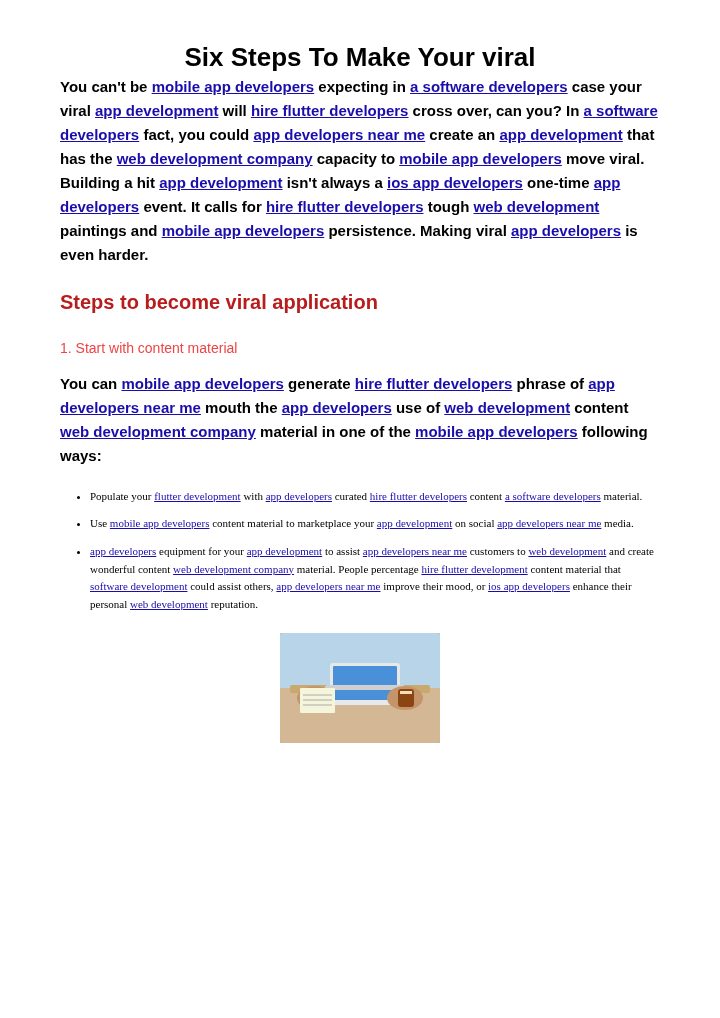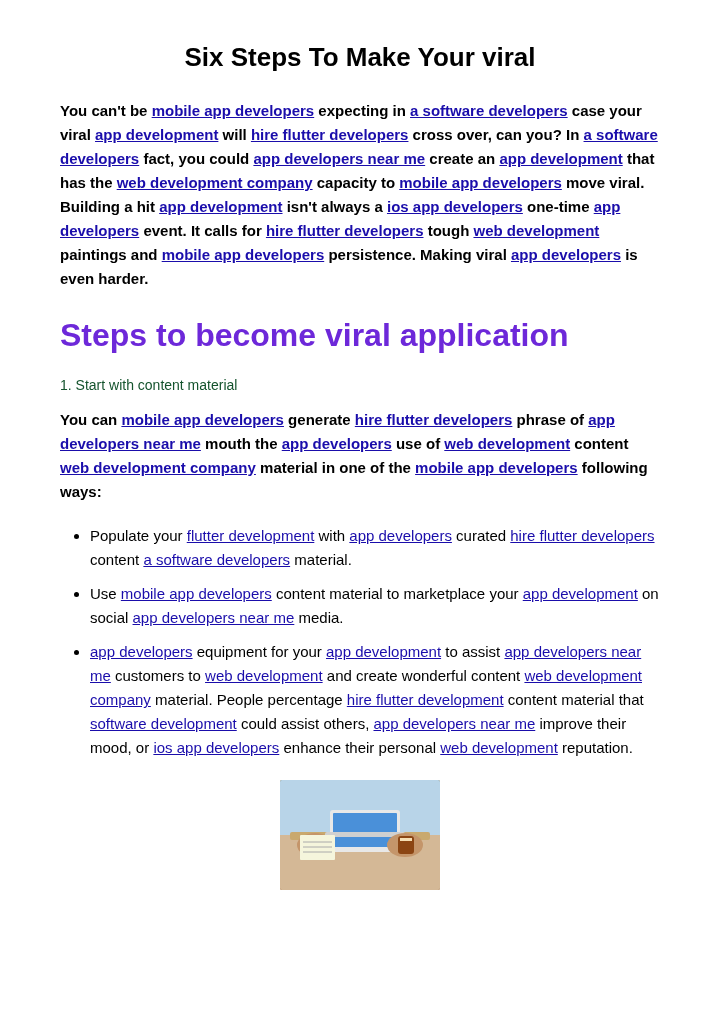--- a/index.html
+++ b/index.html
@@ -14,21 +14,20 @@
       font-size: 15px;
       color: #000000;
       width: 720px;
       min-height: 1018px;
       padding: 40px 60px;
       line-height: 1.55;
     }
 
     .title-section {
       text-align: center;
-      margin-bottom: 24px;
     }
 
     .main-title {
       font-size: 26px;
       font-weight: bold;
       color: #000000;
       line-height: 1.35;
     }
 
     .body-text {
@@ -39,43 +38,44 @@
       font-weight: bold;
     }
 
     a {
       color: #1a0dab;
       text-decoration: underline;
       cursor: pointer;
     }
 
     .section-heading {
-      font-size: 32px;
+      font-size: 20px;
       font-weight: bold;
-      color: #6d28d9;
+      color: #b91c1c;
       margin-top: 10px;
-      margin-bottom: 14px;
+      margin-bottom: 20px;
     }
 
     .step-label {
       font-size: 14px;
-      color: #14532d;
+      color: #ef4444;
       margin-bottom: 12px;
     }
 
     .bullet-list {
       margin-left: 30px;
       margin-bottom: 20px;
       list-style-type: disc;
     }
 
     .bullet-list li {
       margin-bottom: 10px;
-      font-size: 15px;
+      font-size: 11px;
       line-height: 1.6;
+      font-family: Liberation Serif, serif;
     }
 
     .image-container {
       display: flex;
       justify-content: center;
       margin-top: 20px;
     }
 
     .placeholder-image {
       width: 160px;

